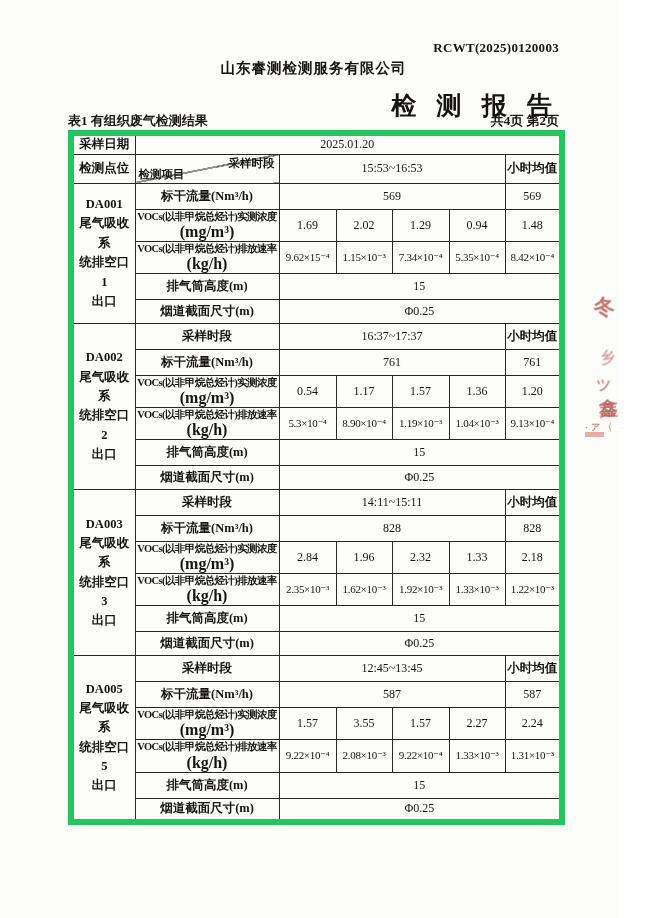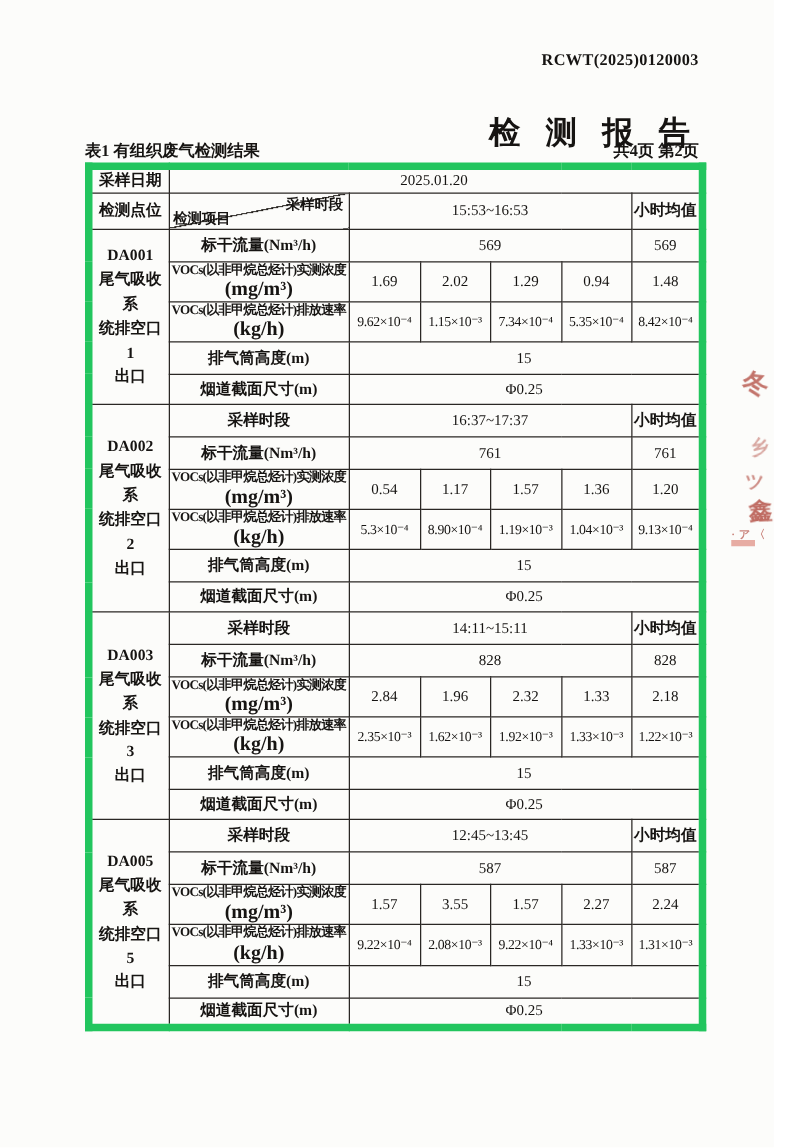--- a/index.html
+++ b/index.html
@@ -50,20 +50,21 @@
   .f5{left:585px;top:421px;font-size:9px;letter-spacing:3px;opacity:.6;}
   .stamp-bar{position:absolute;left:585px;top:432px;width:19px;height:5px;background:#e09186;opacity:.75;}
 </style>
 </head>
 <body>
 
 <div class="page">
 
   <div class="hdr-band">
     <div class="report-no">RCWT(2025)0120003</div>
+    <div class="company">山东睿测检测服务有限公司</div>
     <div class="doc-title">检  测  报  告</div>
     <div class="caption-row">
       <span class="caption">表1  有组织废气检测结果</span>
       <span class="pagination">共4页   第2页</span>
     </div>
   </div>
 
   <table class="results">
     <colgroup>
       <col style="width:64px">
@@ -109,21 +110,21 @@
       <td class="val">2.02</td>
       <td class="val">1.29</td>
       <td class="val">0.94</td>
       <td class="val">1.48</td>
     </tr>
     <tr class="r-big">
       <td>
         <div class="voc-label">VOCs(以非甲烷总烃计)排放速率</div>
         <div class="voc-unit">(kg/h)</div>
       </td>
-      <td class="val-sm">9.62×10⁻⁴</td>
+      <td class="val-sm">9.62×15⁻⁴</td>
       <td class="val-sm">1.15×10⁻³</td>
       <td class="val-sm">7.34×10⁻⁴</td>
       <td class="val-sm">5.35×10⁻⁴</td>
       <td class="val-sm">8.42×10⁻⁴</td>
     </tr>
     <tr class="r-stack">
       <td class="zh">排气筒高度(m)</td>
       <td class="val" colspan="5">15</td>
     </tr>
     <tr class="r-flue">

